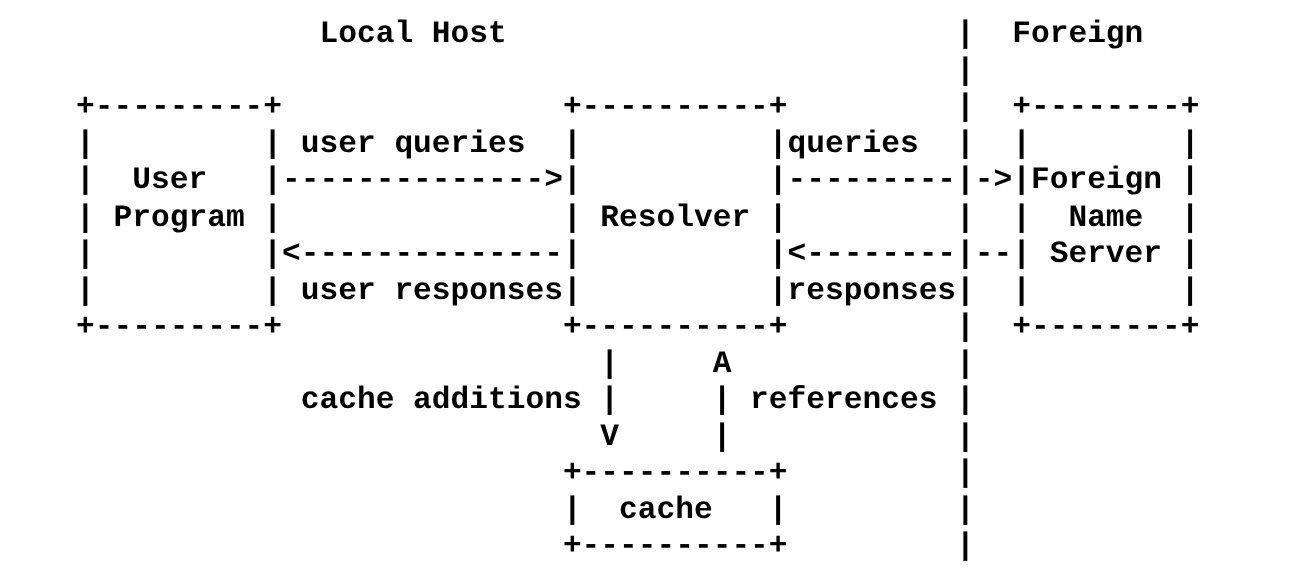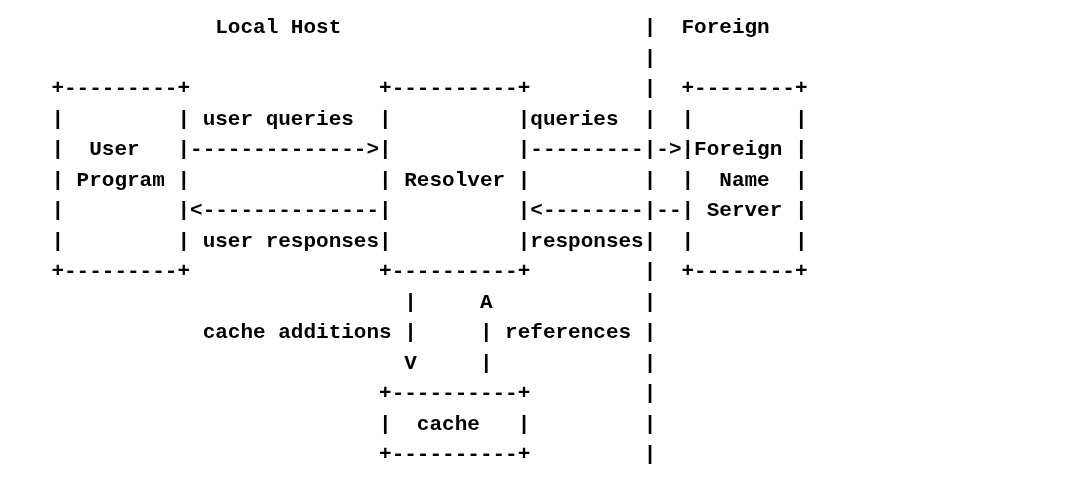--- a/index.html
+++ b/index.html
@@ -12,21 +12,21 @@
     width: 1078px;
     height: 482px;
     background: #ffffff;
     overflow: hidden;
   }
   pre.ascii {
     margin: 0;
     padding: 13px 0 0 1px;
     font-family: "Liberation Mono", "DejaVu Sans Mono", monospace;
     font-weight: 700;
-    font-size: 21px;
+    font-size: 26px;
     line-height: 30.5px;
     letter-spacing: 0;
     color: #000000;
     white-space: pre;
   }
   pre.ascii span.ln {
     display: block;
     min-height: 30.5px;
   }
 </style>

